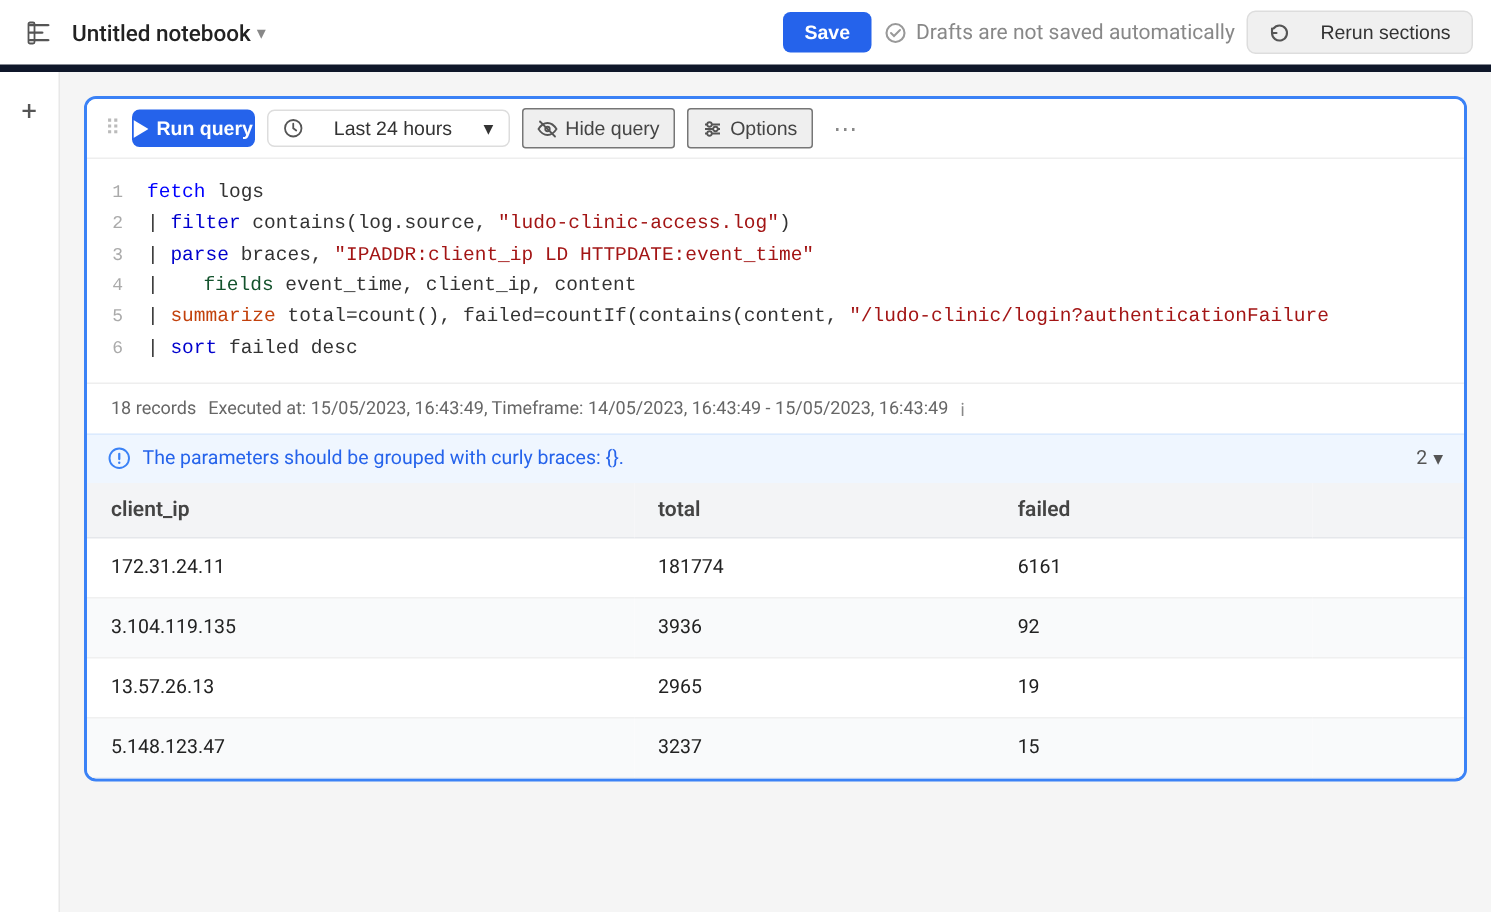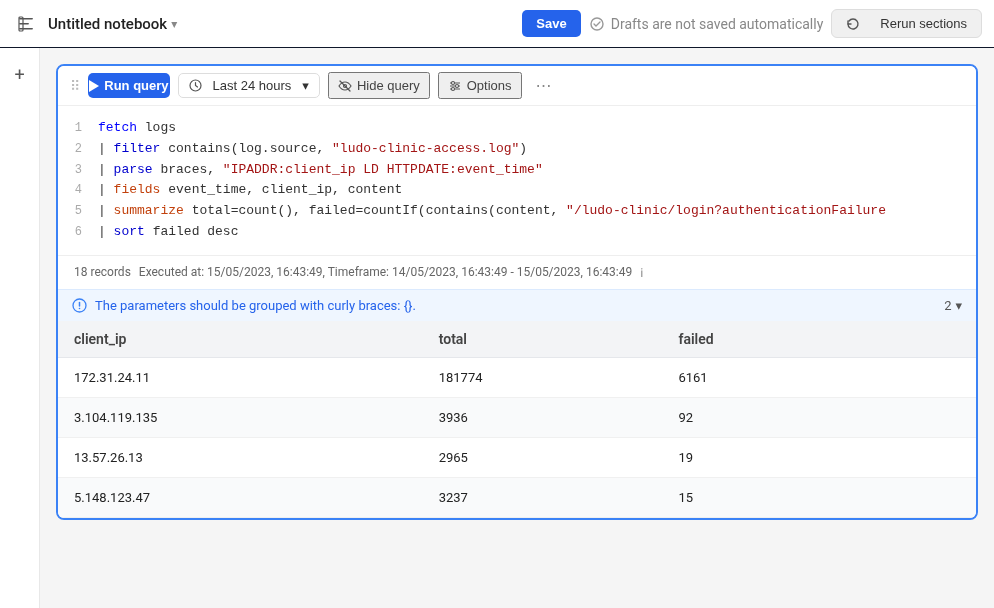--- a/index.html
+++ b/index.html
@@ -10,21 +10,21 @@
       height: 608px;
       overflow: hidden;
     }
 
     
     .top-bar {
       display: flex;
       align-items: center;
       height: 48px;
       background: #fff;
-      border-bottom: 1px solid #0f172a;
+      border-bottom: 5px solid #0f172a;
       padding: 0 12px;
       gap: 8px;
     }
     .sidebar-toggle {
       width: 28px;
       height: 28px;
       display: flex;
       align-items: center;
       justify-content: center;
       cursor: pointer;
@@ -146,21 +146,21 @@
       border: none;
       border-radius: 5px;
       padding: 5px 1px;
       font-size: 13px;
       font-weight: 600;
       cursor: pointer;
     }
     .time-selector {
       display: flex;
       align-items: center;
-      gap: 11px;
+      gap: 21px;
       border: 1px solid #ddd;
       border-radius: 5px;
       padding: 4px 10px;
       font-size: 13px;
       color: #333;
       cursor: pointer;
       background: #fff;
       justify-content: center;
     }
     .hide-query-btn {
@@ -210,21 +210,21 @@
     }
     .code-content {
       flex: 1;
       white-space: nowrap;
       overflow: hidden;
     }
     .kw-fetch { color: #0000ff; font-weight: normal; }
     .kw-pipe { color: #333; }
     .kw-filter { color: #0000cd; }
     .kw-parse { color: #0000cd; }
-    .kw-fields { color: #c2410c; }
+    .kw-fields { color: #14532d; margin-left: 22px; }
     .kw-summarize { color: #c2410c; }
     .kw-sort { color: #0000cd; }
     .str { color: #a31515; }
     .plain { color: #333; }
 
     
     .results-bar {
       display: flex;
       align-items: center;
       gap: 8px;

